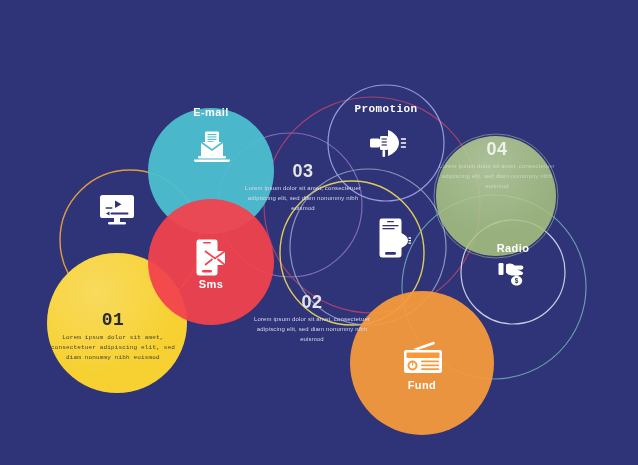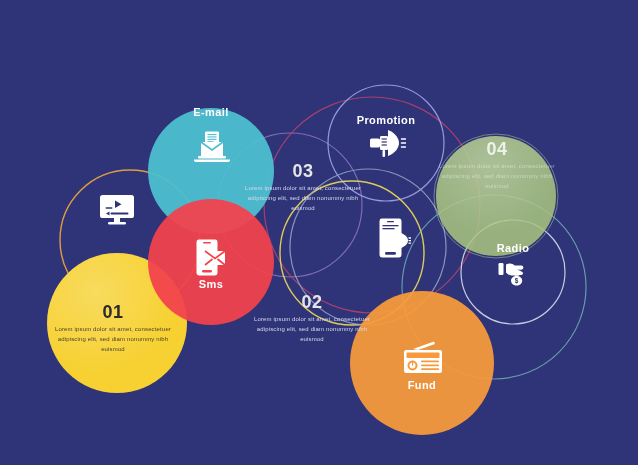--- a/index.html
+++ b/index.html
@@ -117,24 +117,24 @@
         <circle cx="211" cy="262" r="63" fill="#f2424c" fill-opacity="0.94"></circle>
         <circle cx="422" cy="363" r="72" fill="#f89a3c" fill-opacity="0.94"></circle>
       </g>
   </svg>
 
   <div class="overlay">
 
     <div class="ch-label" style="left:211px; top:106px;">E-mail</div>
     <div class="ch-label" style="left:211px; top:278px;">Sms</div>
     <div class="ch-label" style="left:422px; top:379px;">Fund</div>
-    <div class="ch-label" style="left:386px; top:114px;">Promotion</div>
+    <div class="ch-label" style="left:386px; top:103px;font-family:Liberation Mono, monospace;">Promotion</div>
     <div class="ch-label" style="left:513px; top:242px;">Radio</div>
 
-    <div class="num-block nb-dark" style="left:113px; top:303px;">
+    <div class="num-block nb-dark" style="left:113px; top:311px;font-family:Liberation Mono, monospace;">
       <div class="num">01</div>
       <div class="body">Lorem ipsum dolor sit amet, consectetuer adipiscing elit, sed diam nonummy nibh euismod</div>
     </div>
 
     <div class="num-block nb-light" style="left:312px; top:293px;">
       <div class="num">02</div>
       <div class="body">Lorem ipsum dolor sit amet, consectetuer adipiscing elit, sed diam nonummy nibh euismod</div>
     </div>
 
     <div class="num-block nb-light" style="left:303px; top:162px;">

